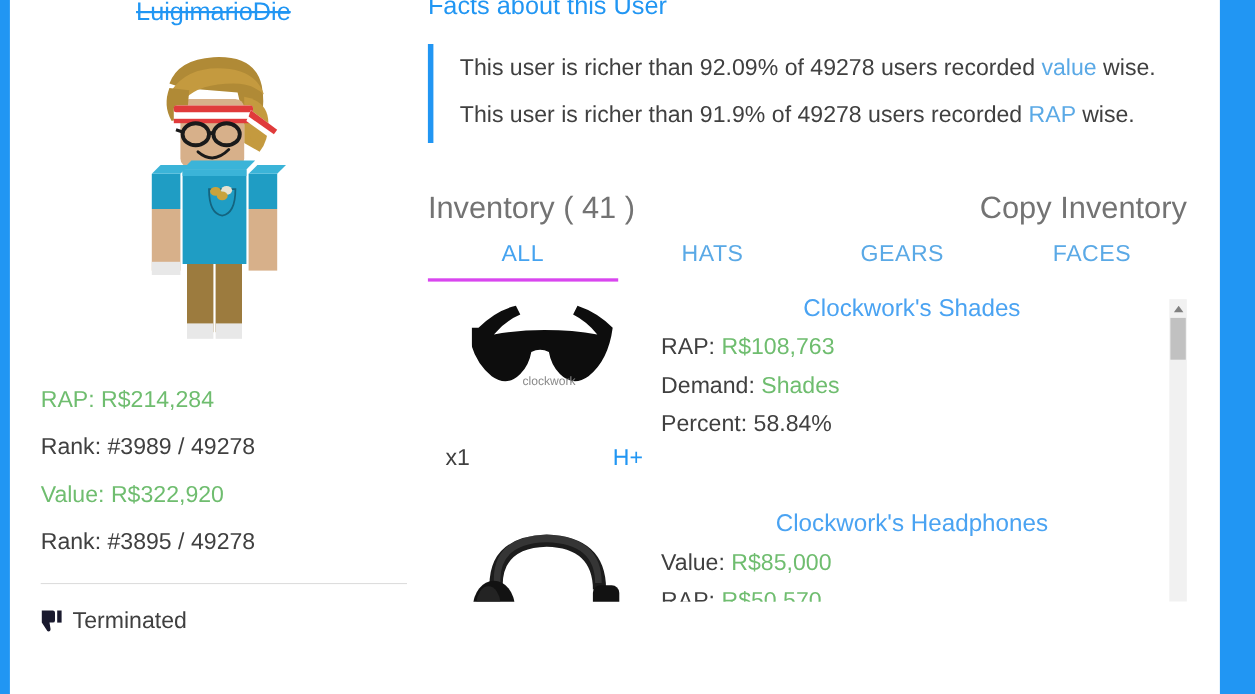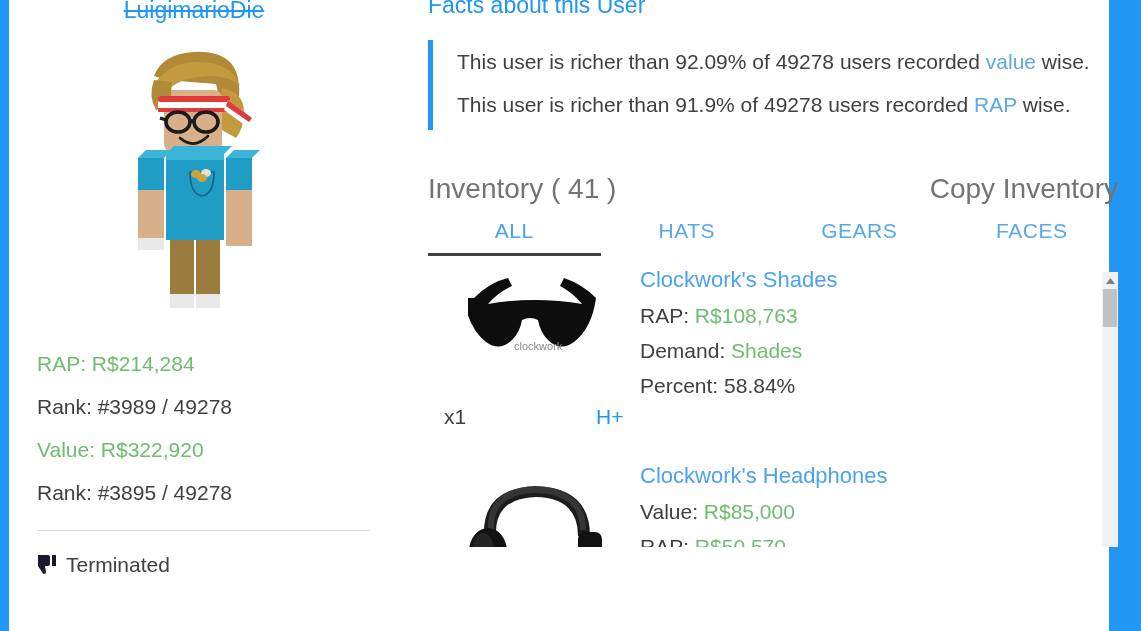--- a/index.html
+++ b/index.html
@@ -29,21 +29,20 @@
 
   
   .page {
     position: absolute;
     left: 9px;
     top: 0;
     width: 1100px;
     height: 550px;
     display: flex;
     align-items: flex-start;
-    gap: 39px;
   }
 
   
   .profile-col {
     width: 370px;
     flex: 0 0 370px;
     padding: 0 0 0 0;
     box-sizing: border-box;
     position: relative;
   }
@@ -158,21 +157,21 @@
     text-align: center;
     color: #5aa9e6;
     font-size: 21px;
     padding: 0 0 10px 0;
     letter-spacing: 0.5px;
     cursor: pointer;
     border-bottom: 3px solid transparent;
   }
   .tab.active {
     color: #45a3f0;
-    border-bottom: 3px solid #404040;
+    border-bottom: 3px solid #d946ef;
   }
 
   
   .inv-list-wrap {
     position: relative;
     margin: 6px 0 0 0;
     width: 690px;
     height: 285px;
     overflow: hidden;
   }
@@ -213,20 +212,21 @@
   .item-info {
     flex: 1 1 auto;
     padding-top: 0px;
   }
   .item-name {
     display: block;
     color: #4aa3f2;
     font-size: 22px;
     line-height: 36px;
     cursor: pointer;
+    text-align: center;
   }
   .item-row {
     font-size: 21px;
     line-height: 35px;
     color: #404040;
     white-space: nowrap;
   }
   .val-green { color: #6fbd6f; }
 
   

